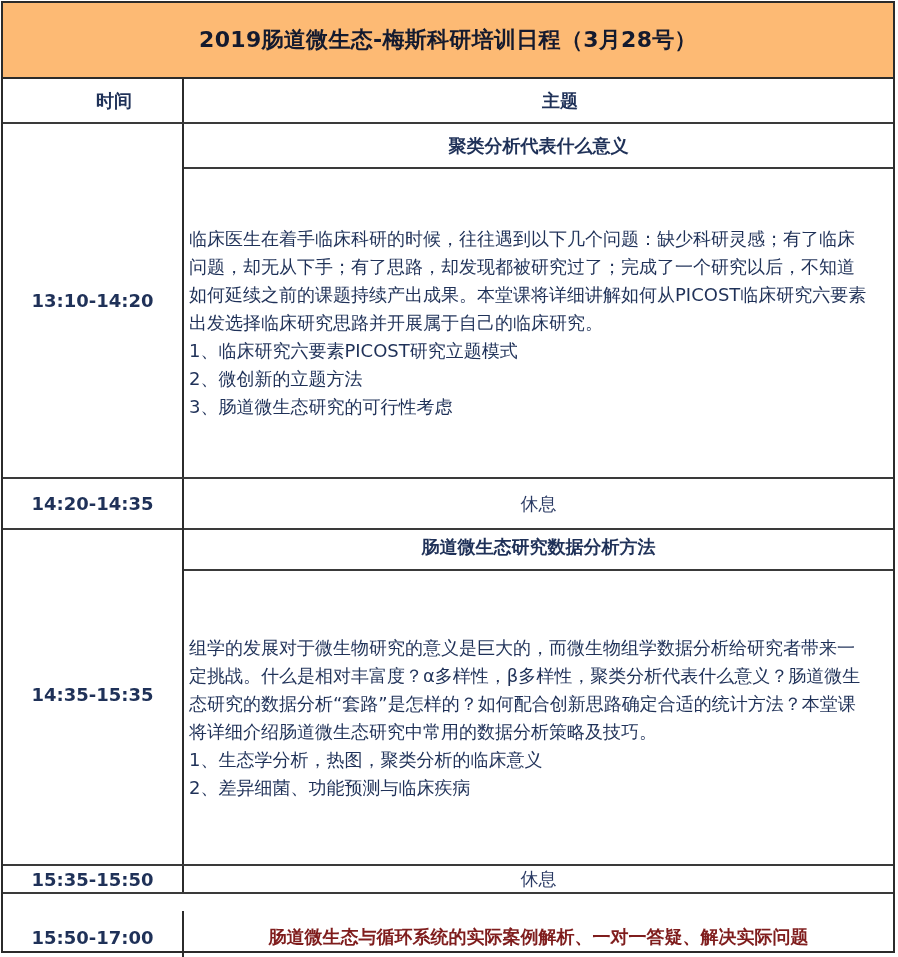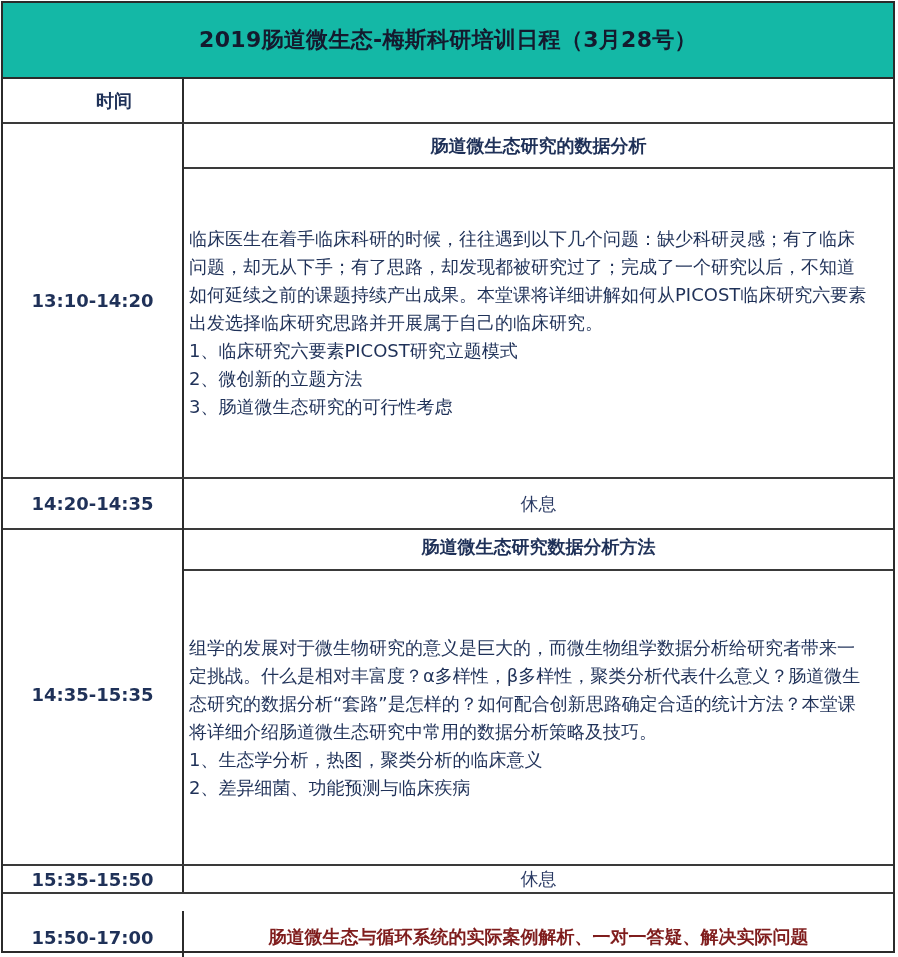--- a/index.html
+++ b/index.html
@@ -1,21 +1,21 @@
 <!DOCTYPE html>
 <html><head>
 <meta charset="utf-8">
 <style>
   html, body { margin: 0; padding: 0; background: #ffffff; }
   body { width: 898px; height: 957px; position: relative; overflow: hidden;
          font-family: "DejaVu Sans", "Liberation Sans", sans-serif; color: #1f3158; }
   .tbl { position: absolute; left: 1px; top: 1px; width: 894px; height: 952px;
          box-sizing: border-box; border: 2px solid #2b2b2b; }
   .title-band { position: absolute; left: 0; top: 0; right: 0; height: 74px;
-         background: #14b8a6; border-bottom: 2px solid #2b2b2b;
+         background: #fdba74; border-bottom: 2px solid #2b2b2b;
          display: flex; align-items: center; justify-content: center;
          font-weight: bold; font-size: 22px; color: #141a2e; letter-spacing: 0.3px; }
   .row { position: absolute; left: 0; right: 0; box-sizing: border-box;
          border-bottom: 2px solid #3a3a3a; }
   .cell-time { position: absolute; left: 0; top: 0; bottom: 0; width: 181px;
          border-right: 2px solid #2b2b2b; box-sizing: border-box;
          display: flex; align-items: center; justify-content: center;
          font-weight: bold; font-size: 18px; color: #1f3158; }
   .cell-topic { position: absolute; left: 181px; right: 0; top: 0; bottom: 0;
          display: flex; align-items: center; justify-content: center; font-size: 18px; }
@@ -36,25 +36,28 @@
 <body>
 
 <div class="tbl">
 
   <div class="title-band">2019肠道微生态-梅斯科研培训日程（3月28号）</div>
 
   <div class="row" style="top:76px;height:45px;">
     <div class="cell-time">
       <span class="hdr">时间</span>
     </div>
+    <div class="cell-topic">
+      <span class="hdr">主题</span>
+    </div>
   </div>
 
   <div class="row" style="top:121px;height:355px;">
     <div class="cell-time">13:10-14:20</div>
-    <div class="sub-title">肠道微生态研究的数据分析</div>
+    <div class="sub-title">聚类分析代表什么意义</div>
     <div class="sub-body" style="top:45px;">
       <p>临床医生在着手临床科研的时候，往往遇到以下几个问题：缺少科研灵感；有了临床问题，却无从下手；有了思路，却发现都被研究过了；完成了一个研究以后，不知道如何延续之前的课题持续产出成果。本堂课将详细讲解如何从PICOST临床研究六要素出发选择临床研究思路并开展属于自己的临床研究。</p>
       <p>1、临床研究六要素PICOST研究立题模式</p>
       <p>2、微创新的立题方法</p>
       <p>3、肠道微生态研究的可行性考虑</p>
     </div>
   </div>
 
   <div class="row" style="top:476px;height:51px;">
     <div class="cell-time">14:20-14:35</div>

